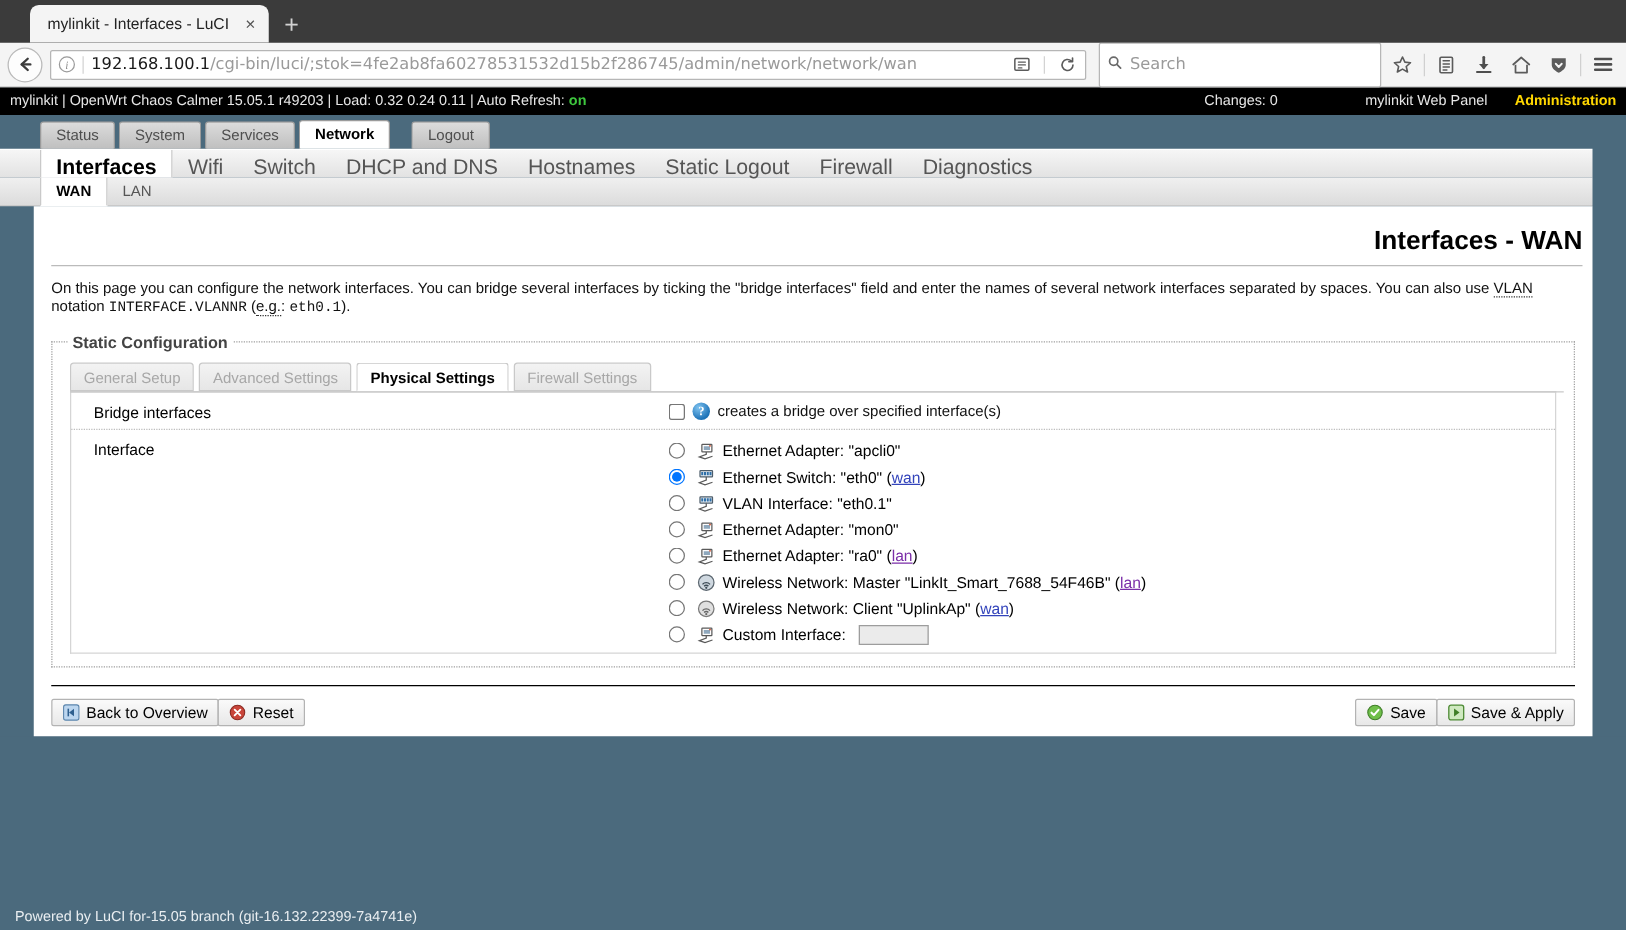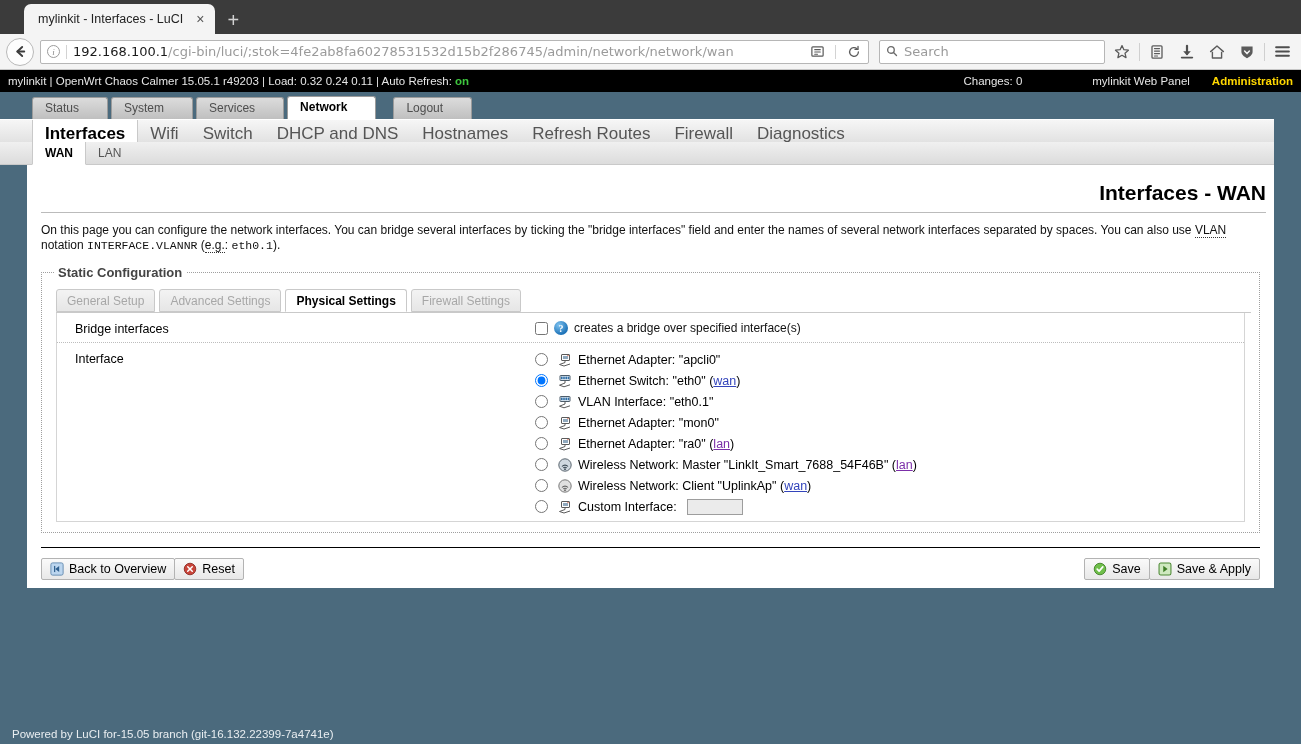--- a/index.html
+++ b/index.html
@@ -73,21 +73,21 @@
   .url-sep { width: 1px; height: 14px; background: #d3d3d3; margin: 0 6px; flex: 0 0 auto; }
   .url-text {
     font-size: 13px; color: #9a9a9a; white-space: nowrap;
     overflow: hidden; flex: 1 1 auto; min-width: 0;
     font-family: "DejaVu Sans", sans-serif;
   }
   .url-host { color: #1a1a1a; }
   .url-right { display: flex; align-items: center; gap: 2px; flex: 0 0 auto; }
   .url-ico { width: 20px; height: 20px; display:flex; align-items:center; justify-content:center; cursor:pointer; }
   .searchbar {
-    width: 226px; height: 24px; background: #fff;
+    width: 226px; height: 36px; background: #fff;
     border: 1px solid #b6b6b6; border-radius: 2px;
     display: flex; align-items: center; padding: 0 6px; gap: 6px;
     margin-left: 6px;
   }
   .search-placeholder { font-size: 13px; color: #9a9a9a; font-family: "DejaVu Sans", sans-serif; }
   .tool-ico {
     width: 26px; height: 26px; display: flex;
     align-items: center; justify-content: center; cursor: pointer;
   }
   .vsep { width: 1px; height: 18px; background: #d0d0d0; }
@@ -107,21 +107,21 @@
   
   .luci-body { background: #4b6a7d; }
   .mainmenu {
     display: flex; align-items: flex-end;
     height: 27px; padding-left: 32px; gap: 3px;
   }
   .mtab {
     background: #c8c8c8; color: #4e4e4e;
     border: 1px solid #9b9b9b; border-bottom: none;
     border-radius: 3px 3px 0 0;
-    font-size: 12px; padding: 3px 28px 4px 12px;
+    font-size: 12px; padding: 3px 12px 4px 12px;
     cursor: pointer;
     background-image: linear-gradient(#dcdcdc, #bfbfbf);
   }
   .mtab.active {
     background: #fff; background-image: none;
     color: #000; font-weight: bold;
     padding-bottom: 5px;
   }
   .mtab.spaced { margin-left: 14px; }
 
@@ -380,21 +380,21 @@
       <div class="mtab active">Network</div>
       <div class="mtab spaced">Logout</div>
     </div>
 
     <div class="submenu">
       <div class="stab active">Interfaces</div>
       <div class="stab">Wifi</div>
       <div class="stab">Switch</div>
       <div class="stab">DHCP and DNS</div>
       <div class="stab">Hostnames</div>
-      <div class="stab">Refresh Routes</div>
+      <div class="stab">Static Logout</div>
       <div class="stab">Firewall</div>
       <div class="stab">Diagnostics</div>
     </div>
 
     <div class="subsubmenu">
       <div class="sstab active">WAN</div>
       <div class="sstab">LAN</div>
     </div>
 
     <div class="content">

